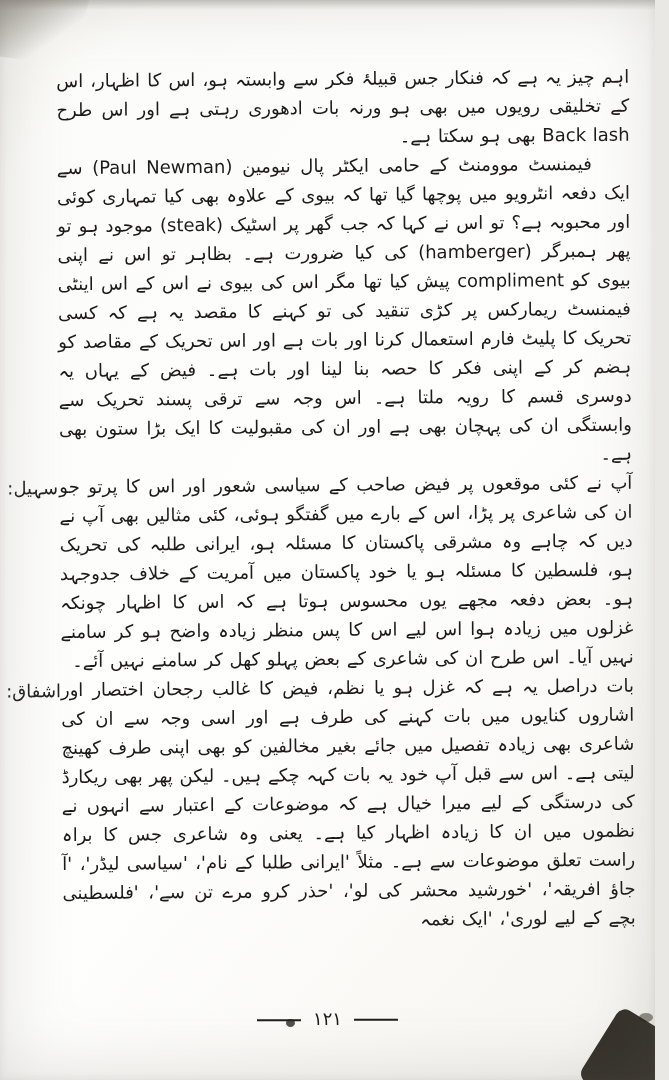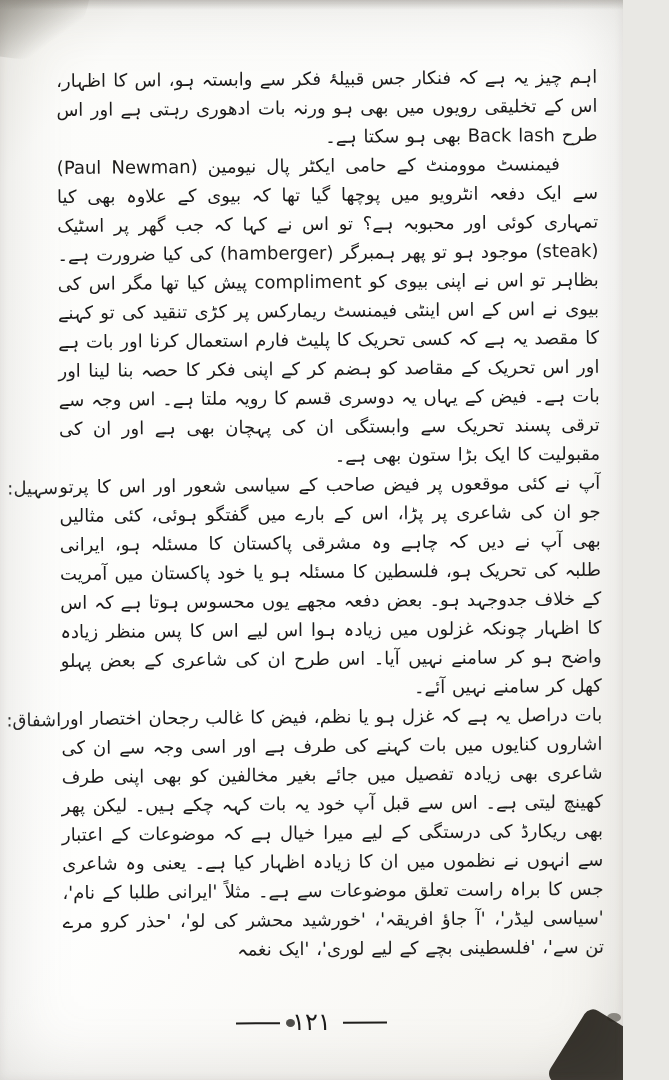--- a/index.html
+++ b/index.html
@@ -9,20 +9,21 @@
     height: 1080px;
     background: #e9e8e4;
     font-family: "DejaVu Sans", sans-serif;
   }
   .page {
     position: relative;
     width: 623px;
     height: 1080px;
     overflow: hidden;
     background: linear-gradient(130deg, #f2f1ec 0%, #fcfcfa 10%, #fefefd 55%, #f7f6f2 92%, #efeeea 100%);
+    padding-left: 32px;
   }
   
   .page::after {
     content: "";
     position: absolute;
     inset: 0;
     pointer-events: none;
     box-shadow: inset 0 0 70px rgba(115,110,100,0.22), inset 0 0 10px rgba(115,110,100,0.12);
   }
   
@@ -104,21 +105,21 @@
     align-items: center;
     gap: 12px;
     transform: rotate(-0.3deg);
   }
   .rule {
     display: inline-block;
     width: 44px;
     border-top: 2.5px solid #1f1e1c;
   }
   .pagenum {
-    font-size: 24px;
+    font-size: 18px;
     color: #1c1b1a;
     line-height: 1;
     padding-bottom: 2px;
     text-align: center;
   }
 </style>
 </head>
 <body>
 
 <div class="page">

